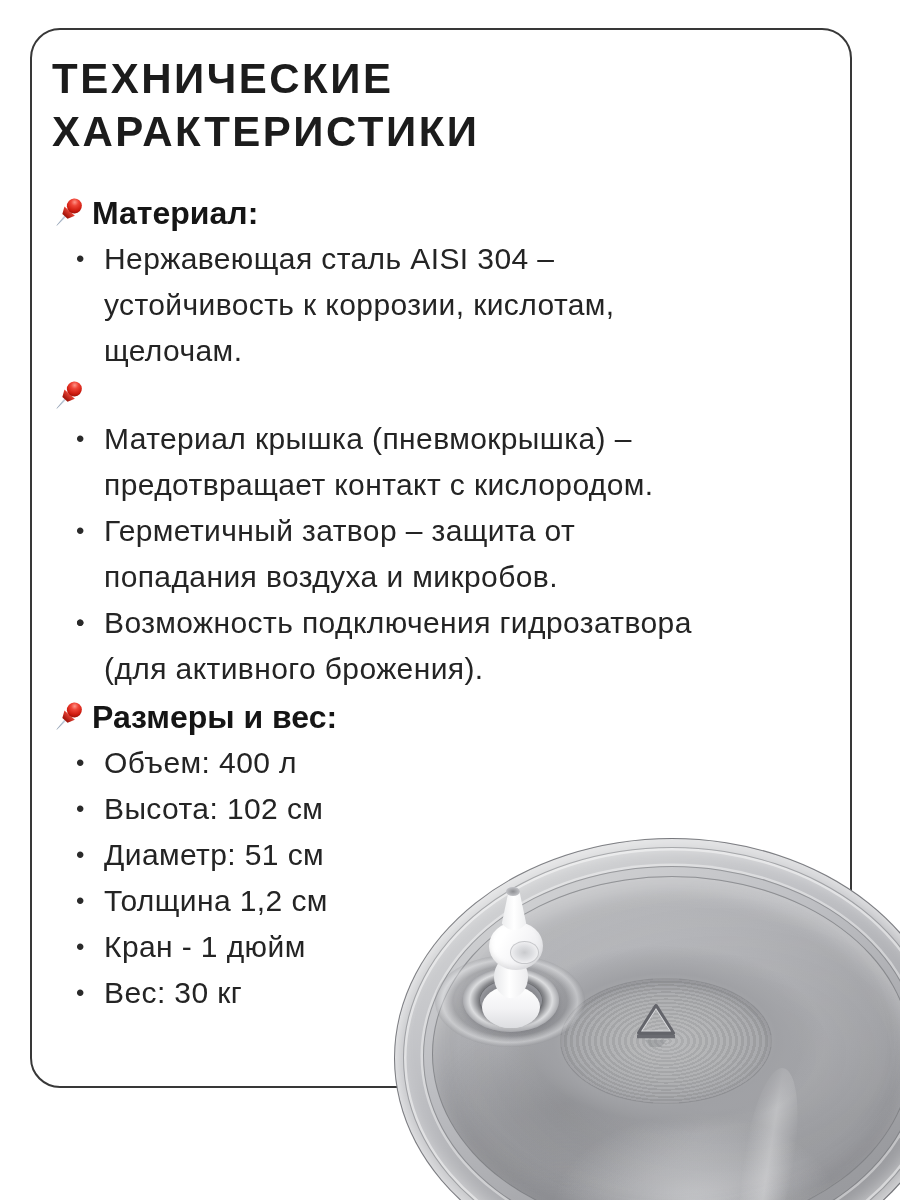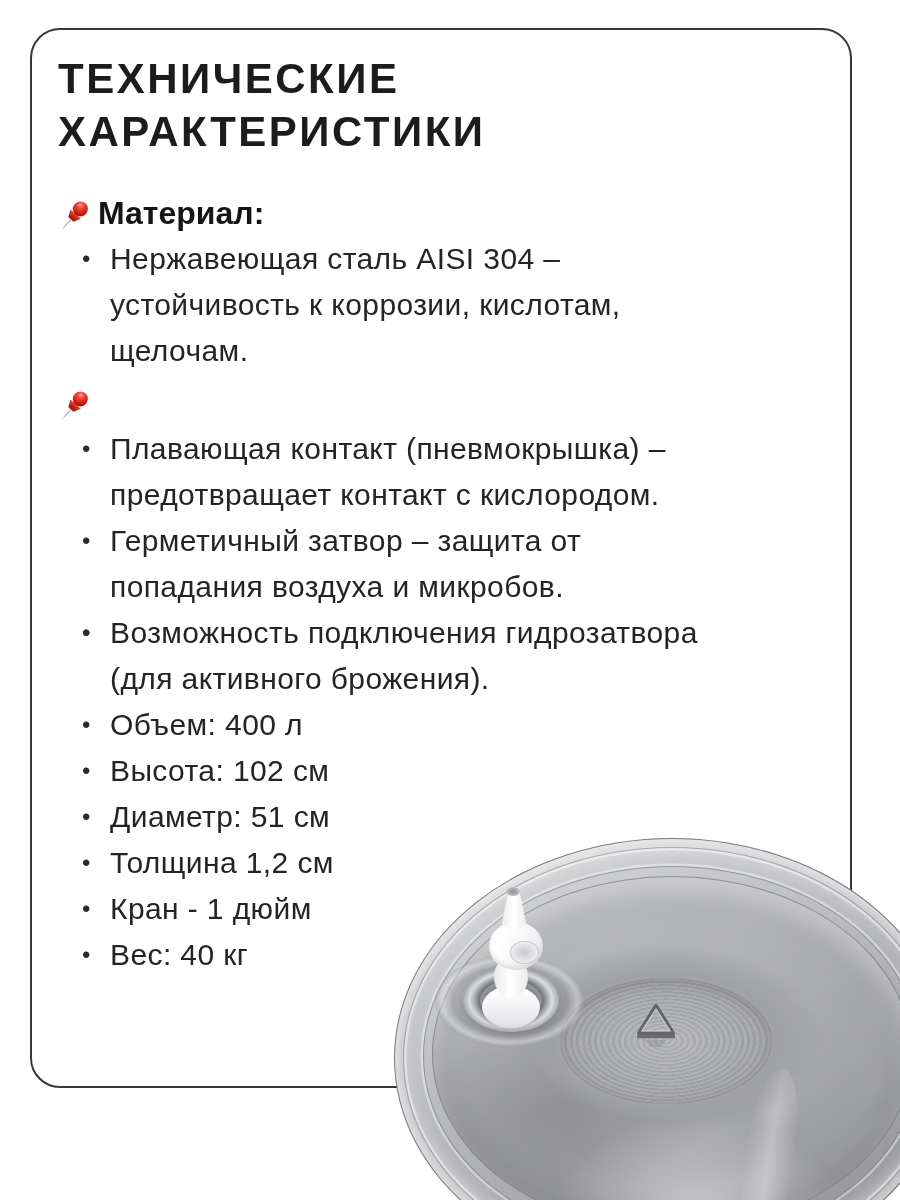--- a/index.html
+++ b/index.html
@@ -6,33 +6,33 @@
   body{
     width:900px;height:1200px;overflow:hidden;position:relative;
     background:#ffffff;
     font-family:"Liberation Sans", sans-serif;
     -webkit-font-smoothing:antialiased;
   }
   .card{
     position:absolute;left:30px;top:28px;width:822px;height:1060px;
     border:2.5px solid #383838;border-radius:30px;
     box-sizing:border-box;
-    padding:22px 18px 0 26px;
+    padding:22px 18px 0 20px;
     background:#ffffff;
   }
   .title{
     margin:0 0 32px 0;
     font-size:42px;line-height:53px;font-weight:bold;color:#1c1c1c;
     letter-spacing:2.5px;
   }
   .title span{display:block;}
   .sec-header{
-    display:flex;align-items:flex-end;
+    display:flex;align-items:center;
     font-size:32px;line-height:46px;font-weight:bold;color:#151515;
-    margin-top:12px;
+    margin-top:2px;
   }
   .pin{width:40px;height:40px;flex:0 0 40px;margin-left:-4px;margin-right:4px;display:inline-block;}
   .items{list-style:none;margin:0;padding:0;}
   .items li{
     position:relative;
     padding-left:52px;
     width:630px;
     font-size:30px;line-height:46px;color:#242424;letter-spacing:0.4px;
   }
   .bullet{
@@ -185,40 +185,52 @@
         <svg viewBox="0 0 40 40" width="40" height="40">
             <g transform="rotate(42 20 20)">
           <path d="M19 24 L21 24 L20.2 37 L19.8 37 Z" fill="url(#gNeedle)"></path>
           <path d="M13 17.5 L27 17.5 L23.5 24.5 L16.5 24.5 Z" fill="url(#gBase)"></path>
           <circle cx="20" cy="10.5" r="7.5" fill="url(#gHead)"></circle>
         </g>
           </svg>
       </span>
     </div>
     <ul class="items">
-      <li><span class="bullet">•</span><span>Плавающая контакт (пневмокрышка) – предотвращает контакт с кислородом.</span></li>
+      <li><span class="bullet">•</span><span>Материал крышка (пневмокрышка) – предотвращает контакт с кислородом.</span></li>
       <li><span class="bullet">•</span><span>Герметичный затвор – защита от попадания воздуха и микробов.</span></li>
       <li><span class="bullet">•</span></li>
     </ul>
   </section>
 
   <section>
     <ul class="items">
       <li><span class="bullet">•</span><span>Возможность подключения гидрозатвора (для активного брожения).</span></li>
     </ul>
   </section>
 
   <section>
+    <div class="sec-header">
+      <span class="pin">
+        <svg viewBox="0 0 40 40" width="40" height="40">
+            <g transform="rotate(42 20 20)">
+          <path d="M19 24 L21 24 L20.2 37 L19.8 37 Z" fill="url(#gNeedle)"></path>
+          <path d="M13 17.5 L27 17.5 L23.5 24.5 L16.5 24.5 Z" fill="url(#gBase)"></path>
+          <circle cx="20" cy="10.5" r="7.5" fill="url(#gHead)"></circle>
+        </g>
+          </svg>
+      </span>
+      <span>Размеры и вес:</span>
+    </div>
     <ul class="items">
       <li><span class="bullet">•</span><span>Объем: 400 л</span></li>
       <li><span class="bullet">•</span><span>Высота: 102 см</span></li>
       <li><span class="bullet">•</span><span>Диаметр: 51 см</span></li>
       <li><span class="bullet">•</span><span>Толщина 1,2 см</span></li>
       <li><span class="bullet">•</span><span>Кран - 1 дюйм</span></li>
-      <li><span class="bullet">•</span><span>Вес: 40 кг</span></li>
+      <li><span class="bullet">•</span><span>Вес: 30 кг</span></li>
     </ul>
   </section>
 </div>
 
 <div class="lid">
   <div class="l-out"></div>
   <div class="l-ring1"></div>
   <div class="l-ring2"></div>
   <div class="l-inner"></div>
   <div class="l-streak"></div>

